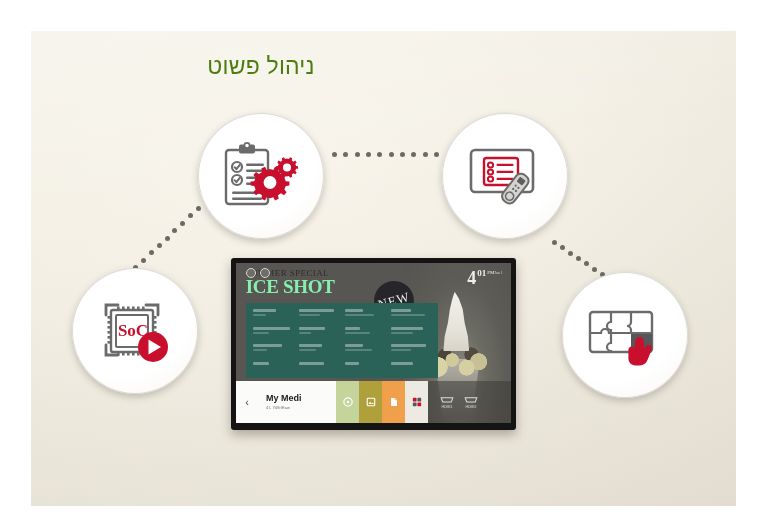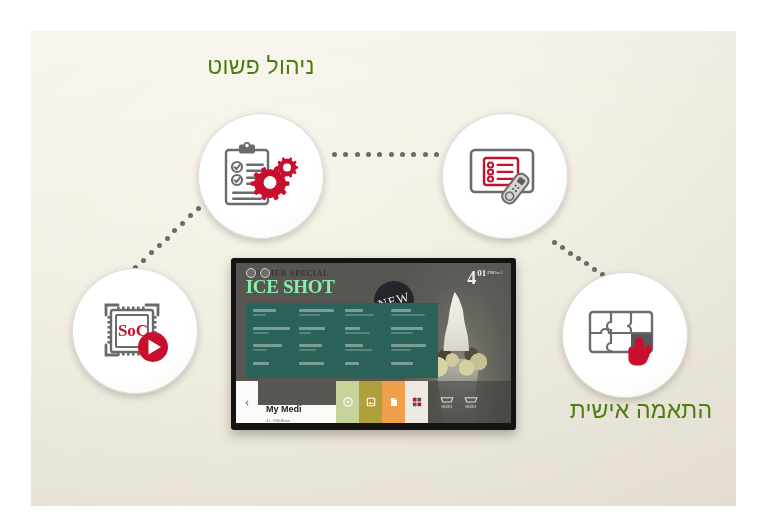--- a/index.html
+++ b/index.html
@@ -249,24 +249,23 @@
   #taskbar-prev {
     width: 22px;
     background: #fbfbfa;
     color: #4a4a4a;
     display: flex; align-items: center; justify-content: center;
     font-size: 11px;
   }
   #taskbar-card {
     width: 78px;
     background: #fbfbfa;
-    display: flex; flex-direction: column; justify-content: space-between;
+    display: flex; flex-direction: column; justify-content: center;
     padding-left: 8px;
     box-sizing: border-box;
-    margin-top: 24px;
   }
   #taskbar-card-title {
     font-size: 9px; font-weight: bold; color: #1d1d1d; line-height:1;
   }
   #taskbar-card-sub {
     font-size: 4px; color: #6f6f6f; margin-top: 2px;
     filter: blur(0.3px);
   }
   .tile { width: 23px; display:flex; align-items:center; justify-content:center; }
   .tile-icon { width: 10px; height: 10px; }
@@ -436,21 +435,20 @@
 
         <g fill="#c8102e">
           <path d="M50,40 c0,-3 2,-5 4.6,-5 c2.6,0 4.4,2 4.4,5 l0,7 l1.4,-2.4 c1.1,-1.9 3.4,-2.5 5.1,-1.3
                    c1.4,1 1.8,2.7 1.2,4.2 l-4.3,10.8 c-1.3,3.2 -4.2,5.2 -7.5,5.2 l-4.6,0
                    c-3.8,0 -6.9,-3.1 -6.9,-6.9 l0,-8.9 c0,-1.8 1.5,-3.3 3.3,-3.3 c1.3,0 2.4,0.8 2.9,1.9 Z"></path>
         </g>
       </svg>
     </span>
   </div>
   <div class="label" id="label-easy-custom">
-    <div>התאמה אישית</div>
   </div>
 
   <div id="display-device">
     <div id="display-screen">
 
       <div id="screen-photo">
         <div id="cone-cup"></div>
         <div id="cone-fruit"></div>
         <div id="soft-serve"></div>
       </div>

